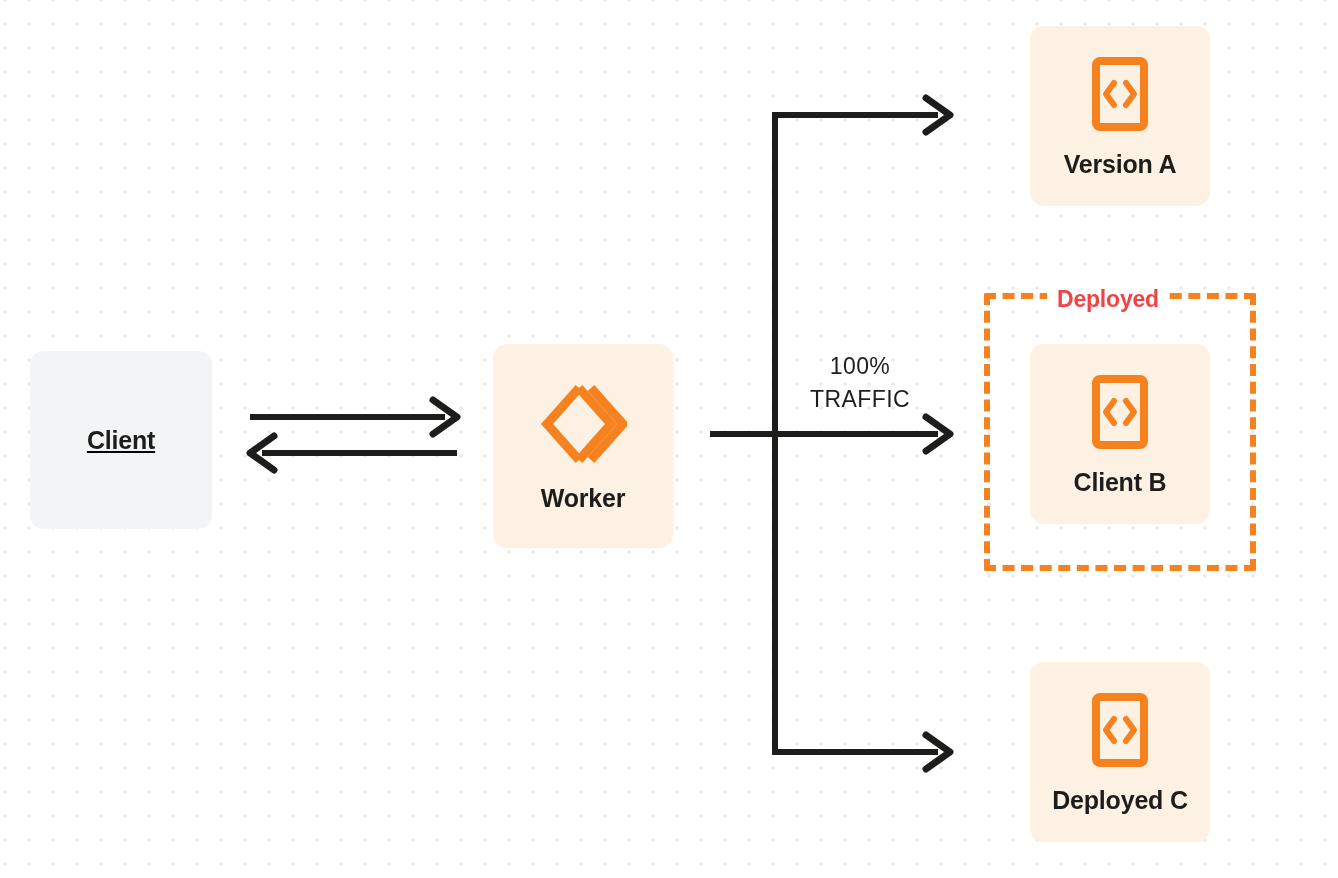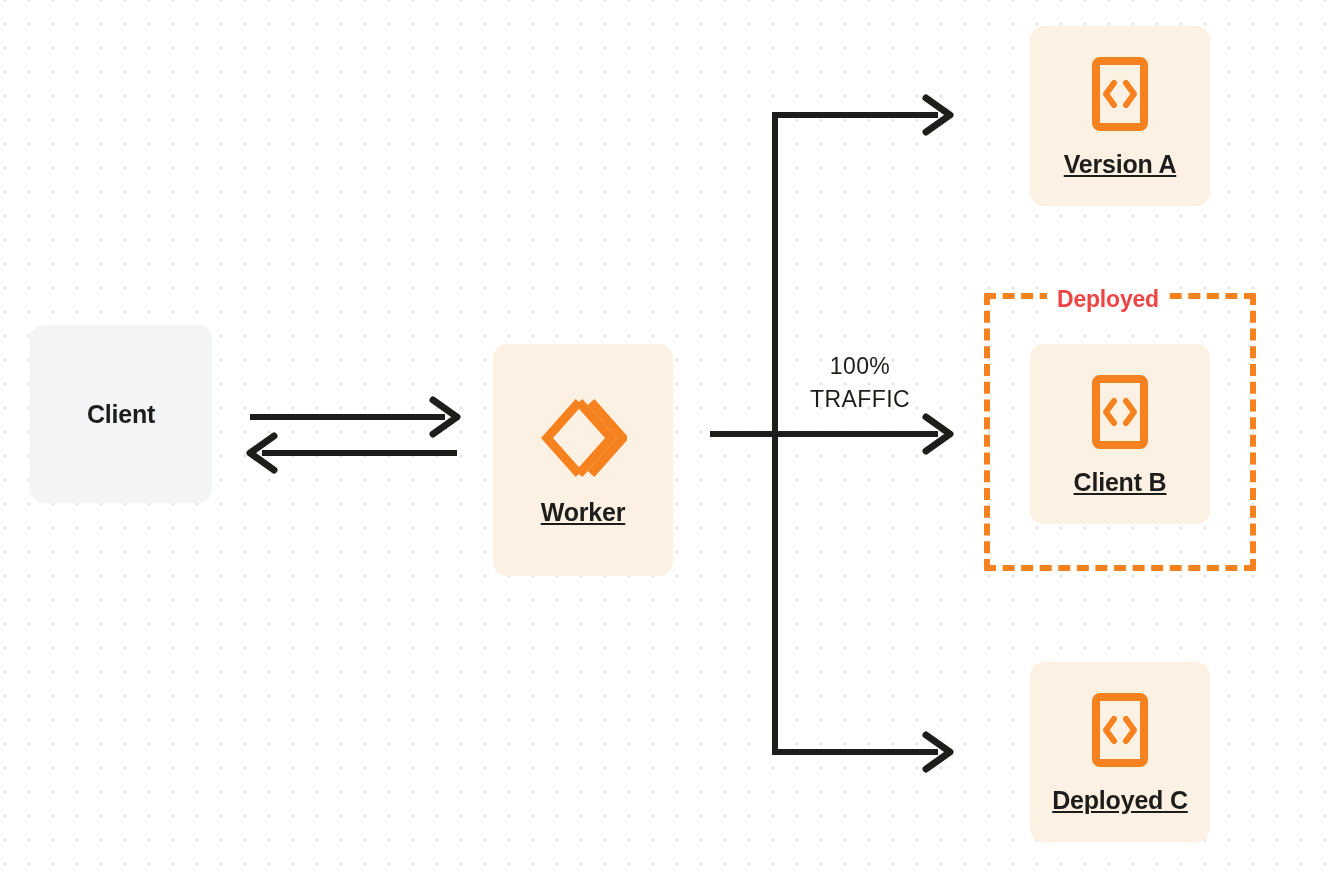--- a/index.html
+++ b/index.html
@@ -26,31 +26,32 @@
     border-radius: 14px;
     box-sizing: border-box;
     display: flex;
     flex-direction: column;
     align-items: center;
     justify-content: center;
   }
 
   .node-client {
     left: 30px;
-    top: 325px;
+    top: 351px;
     width: 182px;
     height: 178px;
     background: #f3f4f5;
+    text-decoration: underline;
   }
 
   .node-worker {
     left: 493px;
     top: 344px;
     width: 180px;
-    height: 232px;
+    height: 204px;
     background: #fdf1e3;
   }
 
   .node-version {
     width: 180px;
     height: 180px;
     background: #fdf1e3;
     left: 1030px;
   }
 
@@ -66,21 +67,20 @@
     line-height: 1;
   }
 
   .node-client .node-label {
     font-size: 25px;
   }
 
   .node-worker .node-label,
   .node-version .node-label {
     margin-top: 20px;
-    text-decoration: underline;
   }
 
   .node-icon {
     display: block;
     line-height: 0;
   }
 
   
   .deployed-frame {
     position: absolute;

